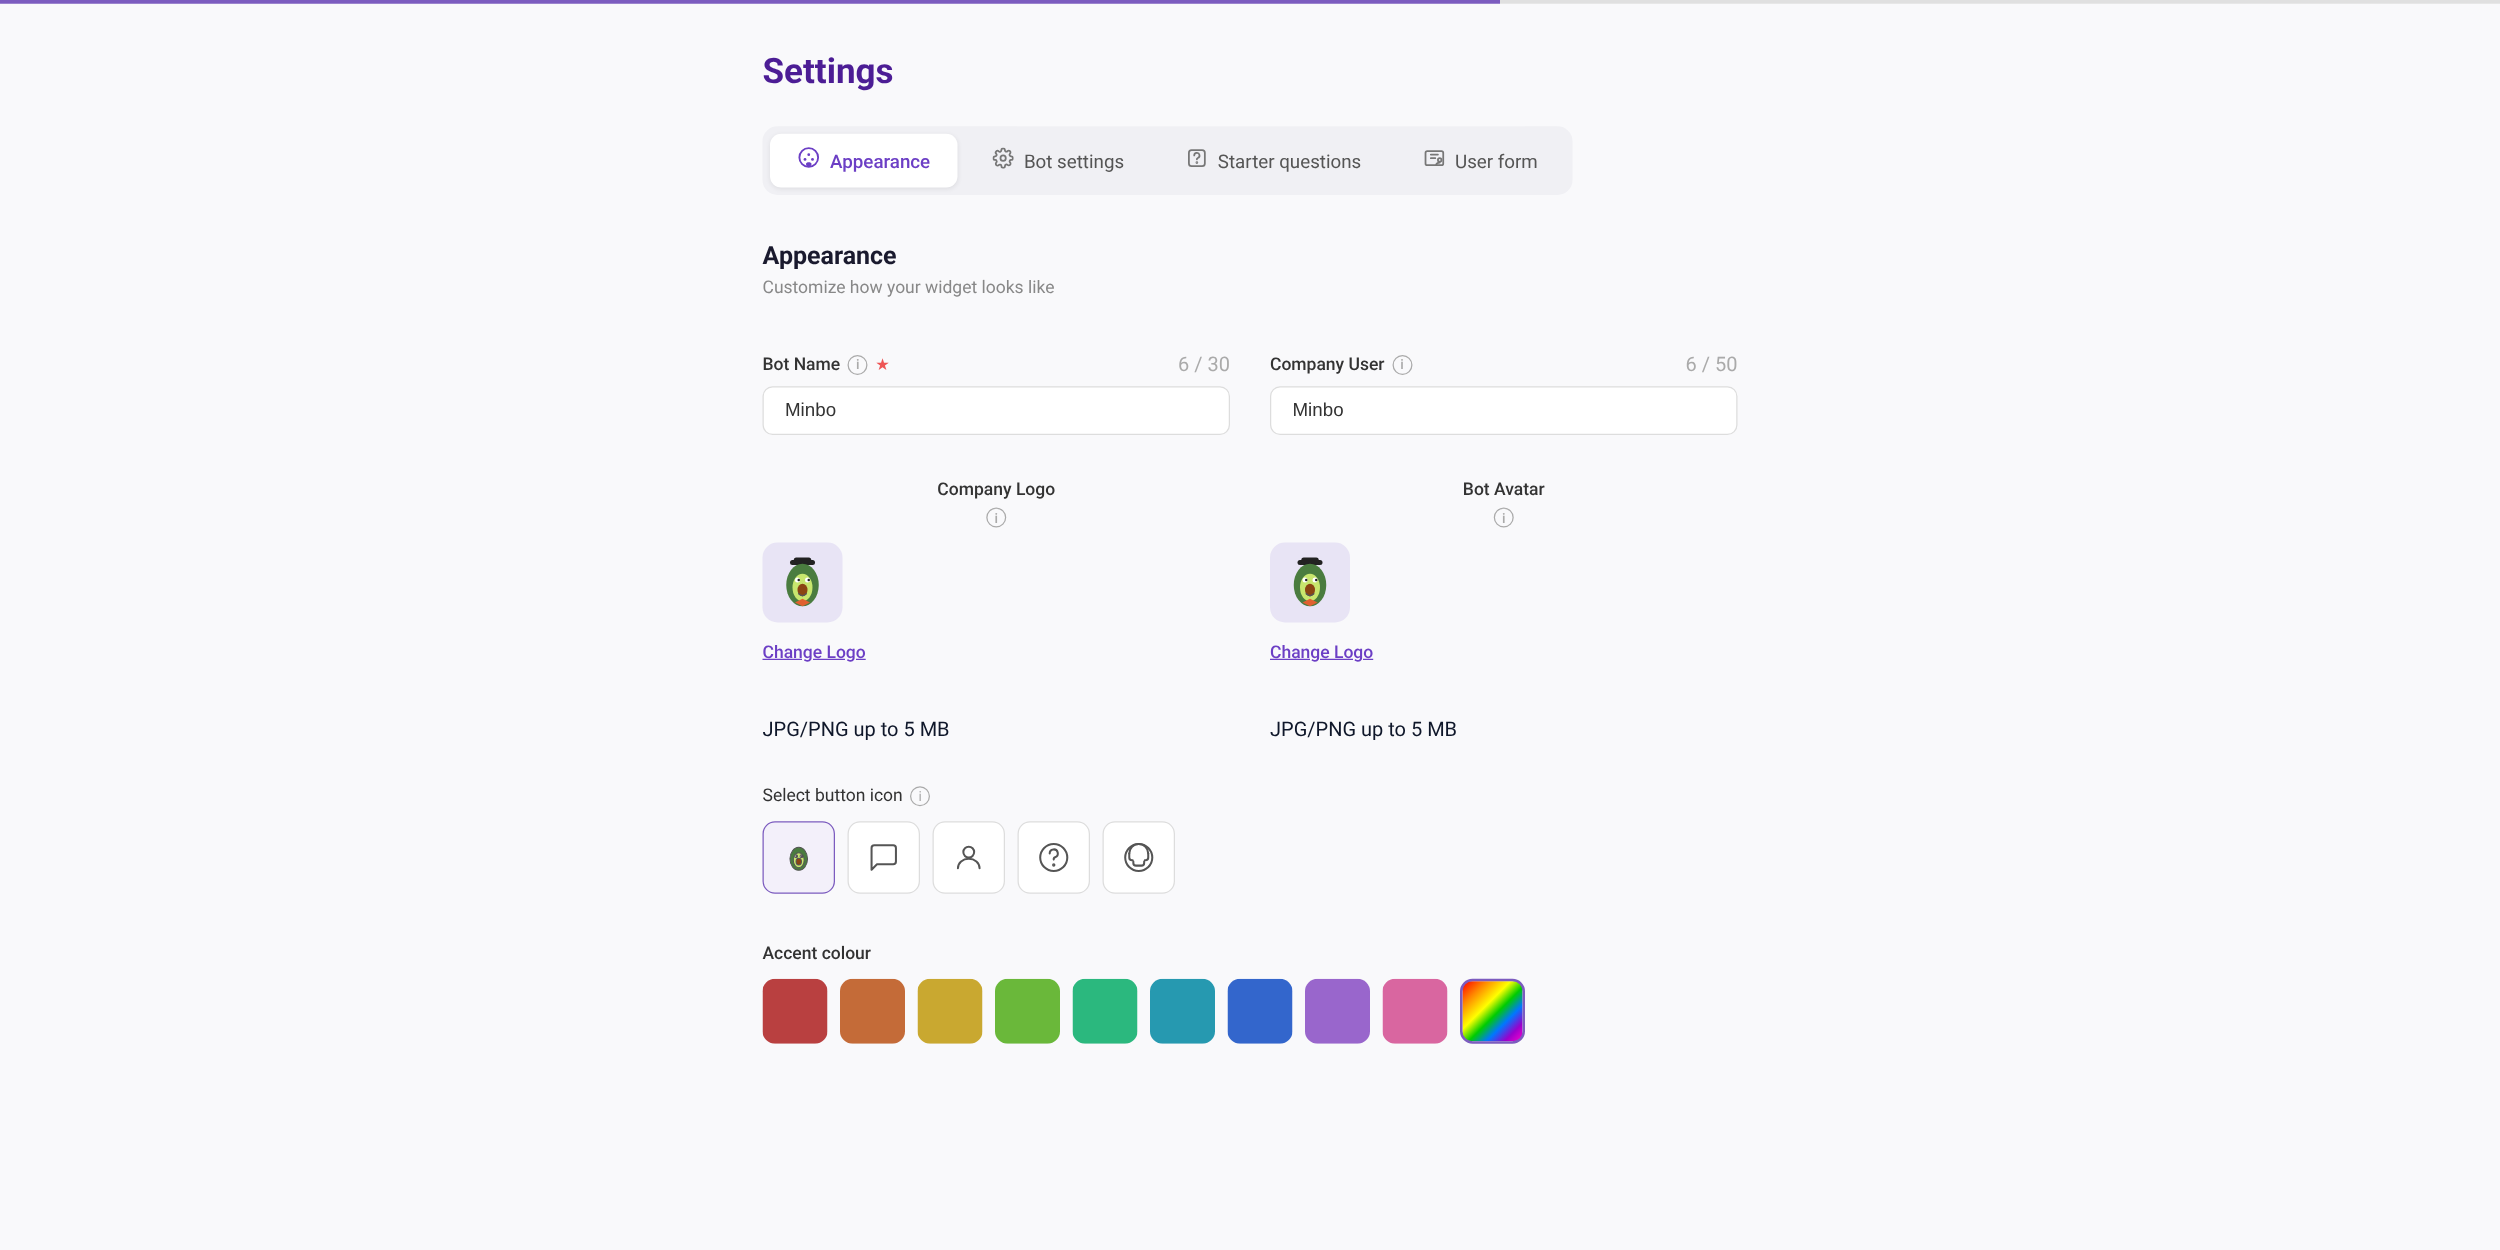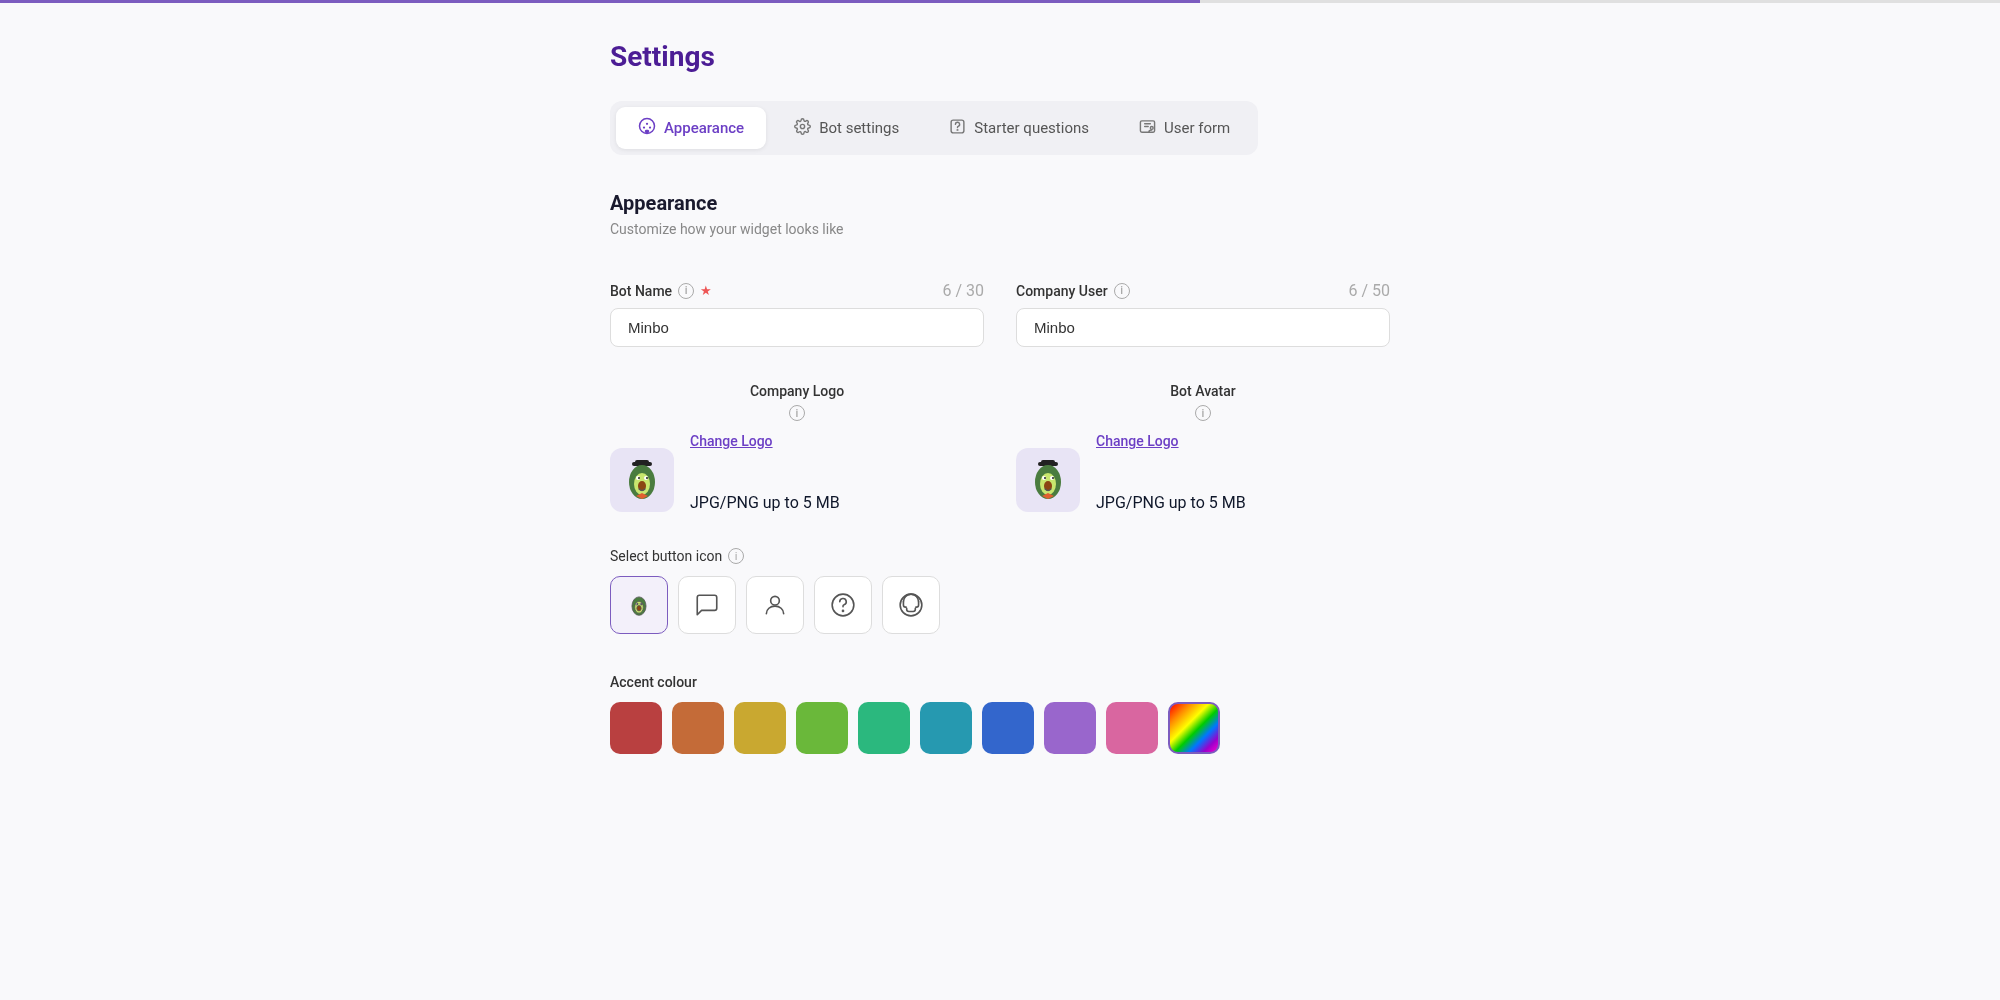--- a/index.html
+++ b/index.html
@@ -153,22 +153,23 @@
       gap: 6px;
       font-size: 14px;
       font-weight: 500;
       color: #333;
       margin-bottom: 12px;
       flex-direction: column;
     }
 
     .logo-uploader {
       display: flex;
-      align-items: flex-end;
+      align-items: flex-start;
       gap: 16px;
+      flex-direction: column;
     }
 
     .logo-preview {
       width: 64px;
       height: 64px;
       border-radius: 12px;
       background: #e8e4f5;
       display: flex;
       align-items: center;
       justify-content: center;

